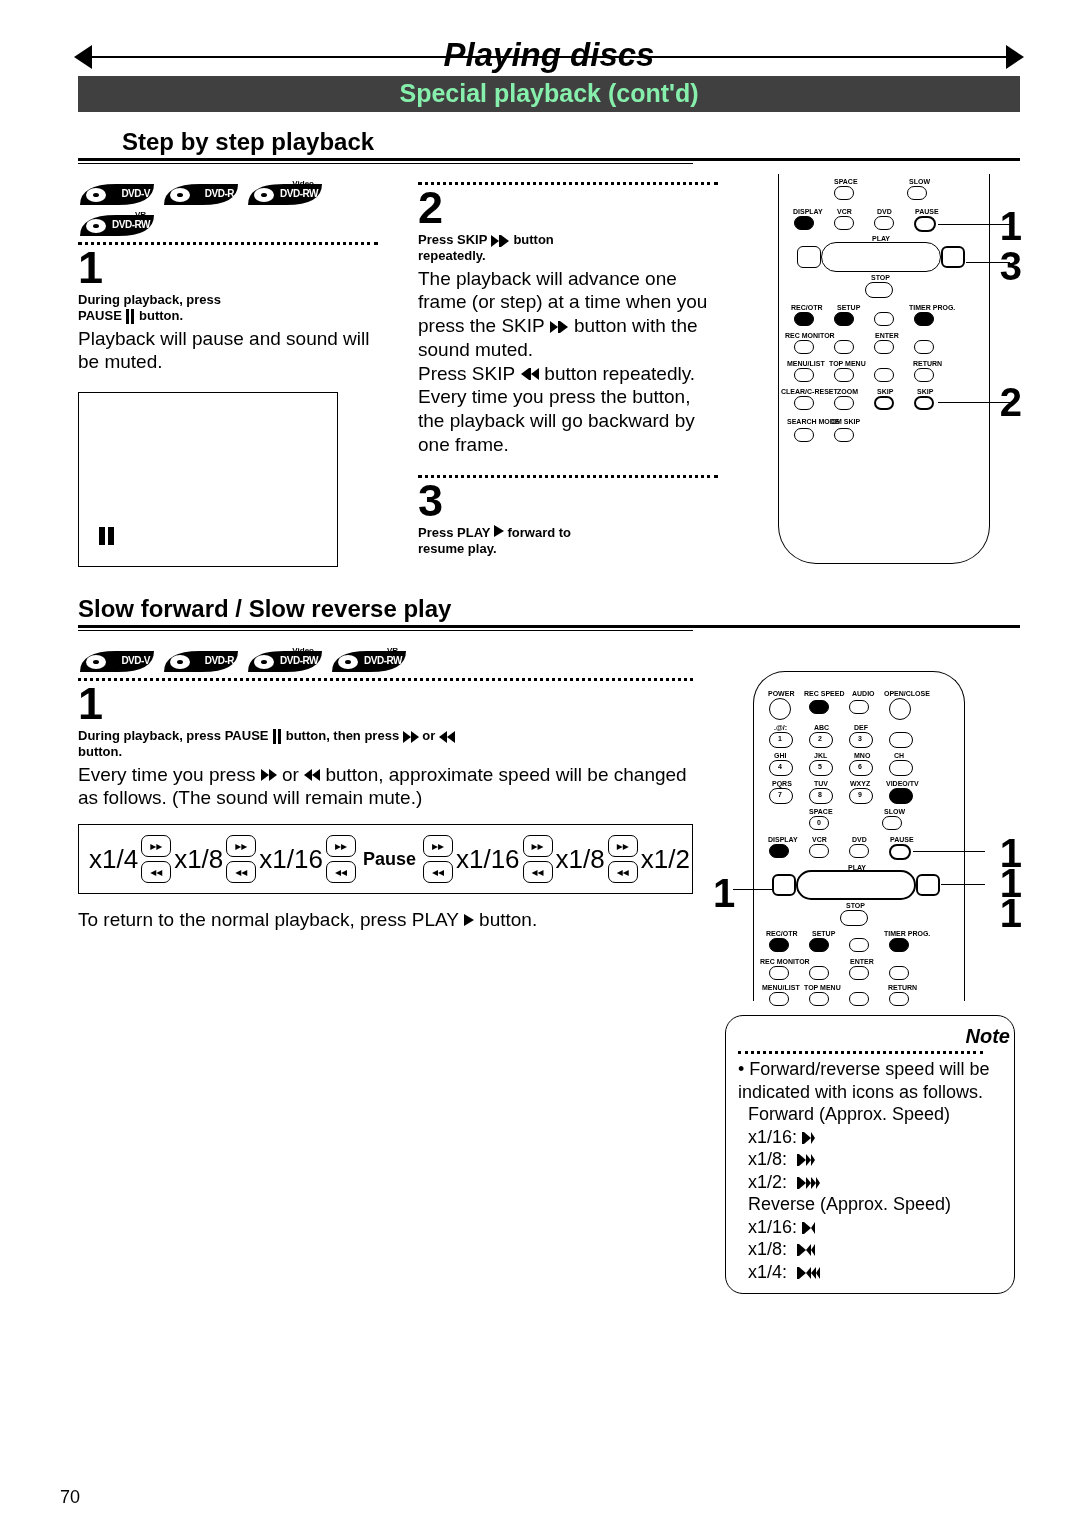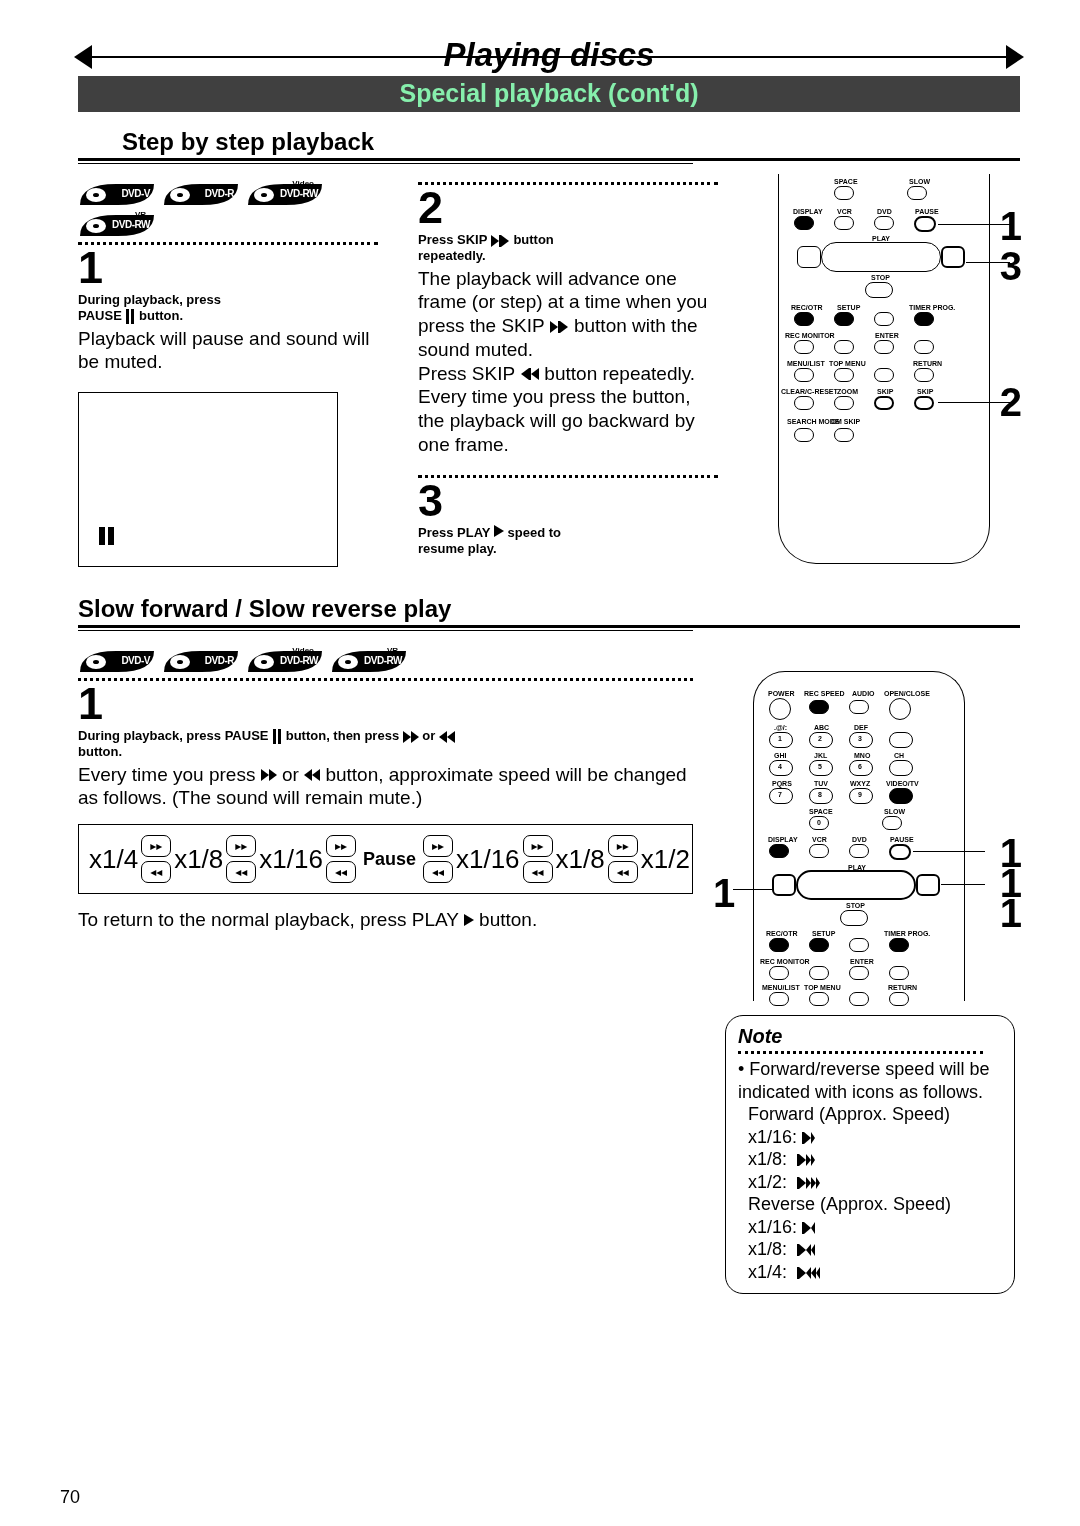--- a/index.html
+++ b/index.html
@@ -236,20 +236,21 @@
     margin-top: 14px;
     font-size:18px;
     line-height:1.25;
     width: 290px;
     margin-left:-8px;
   }
   .note-title {
     font-style:italic;
     font-weight:bold;
     font-size:20px;
+    text-align:right;
   }
   .note-dot {
     border-top:3px dotted #000;
     margin: 2px 0 4px 0;
     width: 90%;
   }
   .page-num {
     position:absolute;
     bottom:18px;
     left:60px;
@@ -356,21 +357,21 @@
     </div>
     <div class="instr-body">
       <span>The playback will advance one frame (or step) at a time when you press the SKIP </span><span class="skip-fwd"><span class="bar"></span></span><span> button with the sound muted.</span>
     </div>
     <div class="instr-body">
       <span>Press SKIP </span><span class="skip-bwd"><span class="bar"></span></span><span> button repeatedly. Every time you press the button, the playback will go backward by one frame.</span>
     </div>
     <div class="dotrule" style="margin-top:18px"></div>
     <div class="step-num">3</div>
     <div class="instr-head">
-      <span>Press PLAY </span><span class="tri-right"></span><span> speed to</span><br>
+      <span>Press PLAY </span><span class="tri-right"></span><span> forward to</span><br>
       <span>resume play.</span>
     </div>
   </div>
 
   <div class="col-right">
     <div class="remote-box" style="border-top:none;">
 
       <span class="rlabel" style="top:4px;left:55px">SPACE</span>
       <span class="rlabel" style="top:4px;left:130px">SLOW</span>
       <div class="rbtn" style="top:12px;left:55px;width:20px;height:14px;border-radius:8px"></div>

